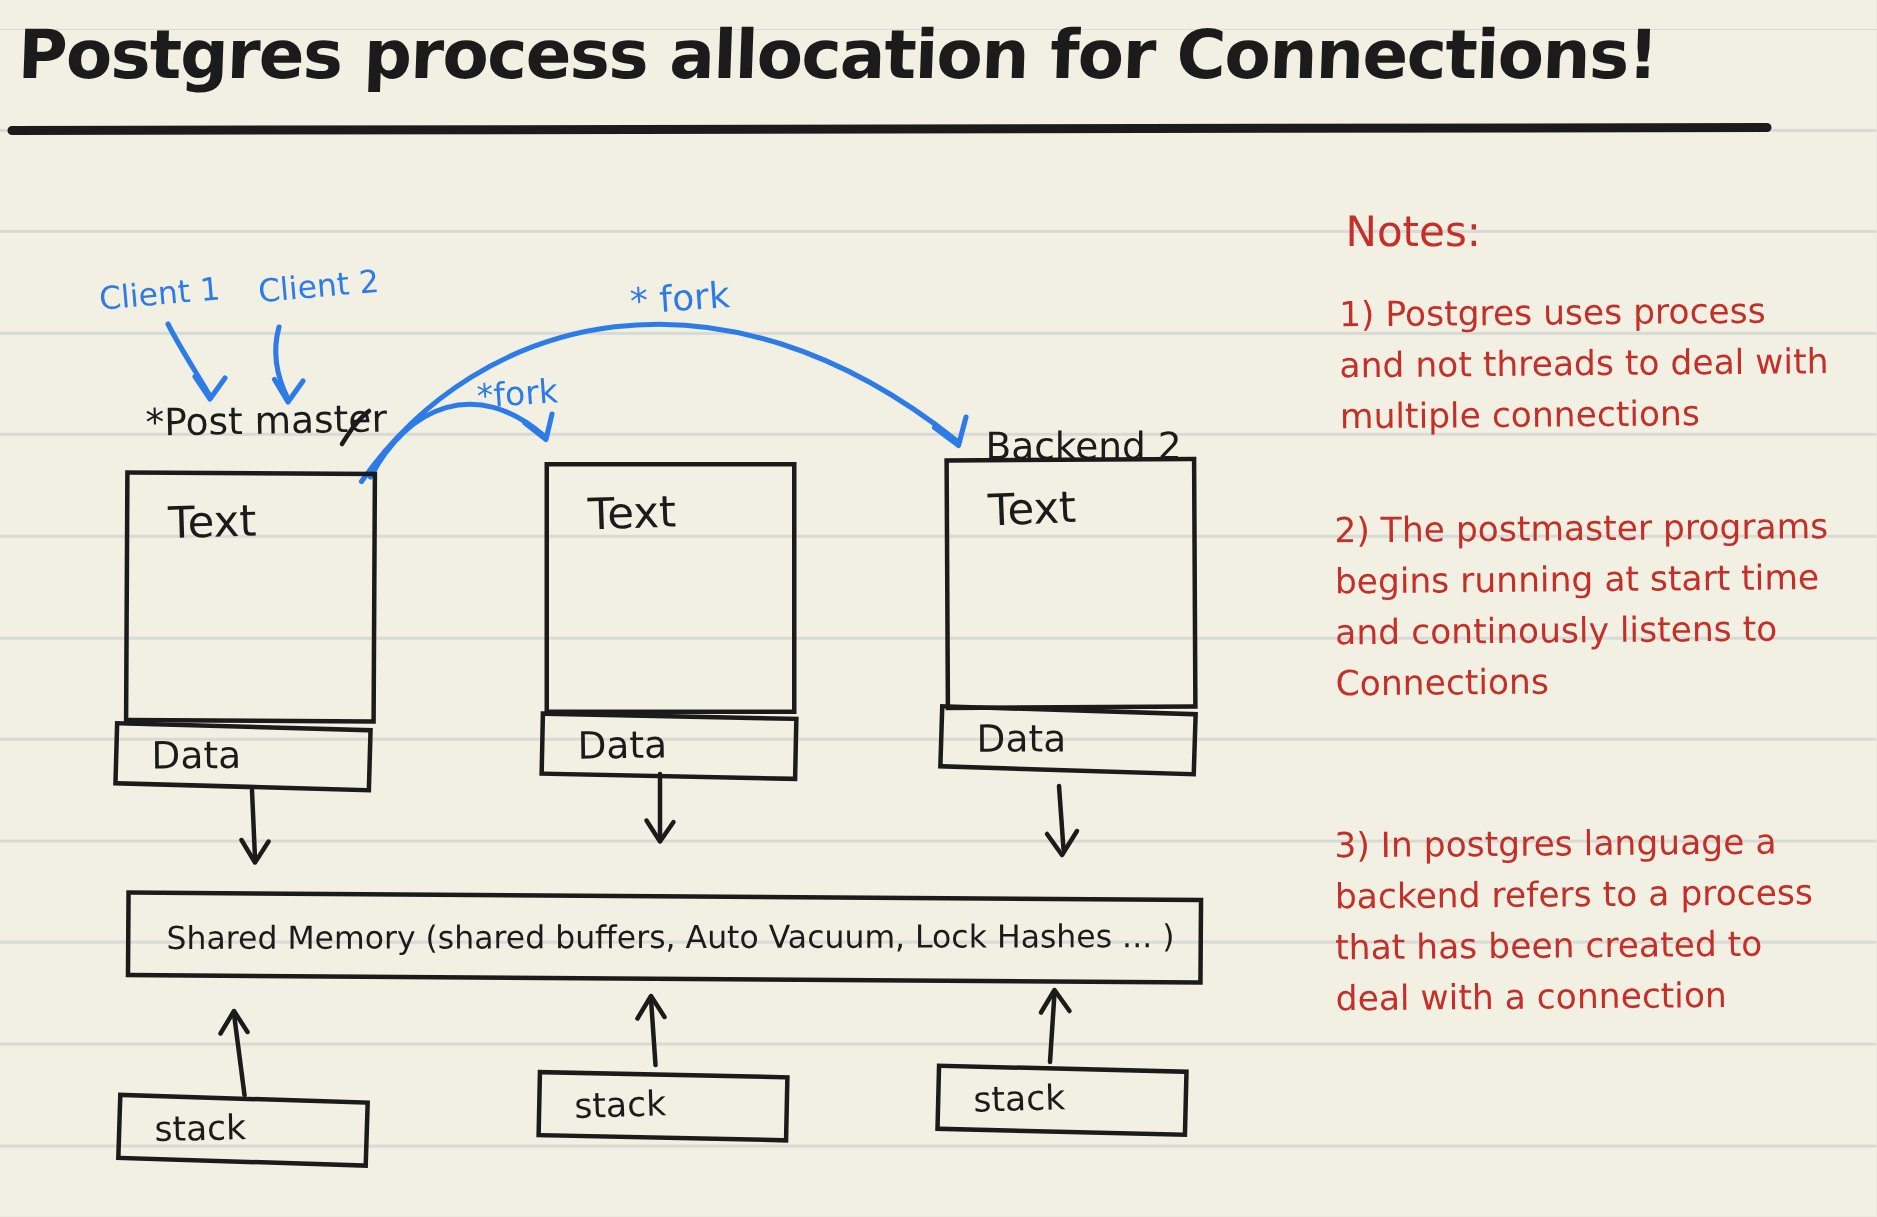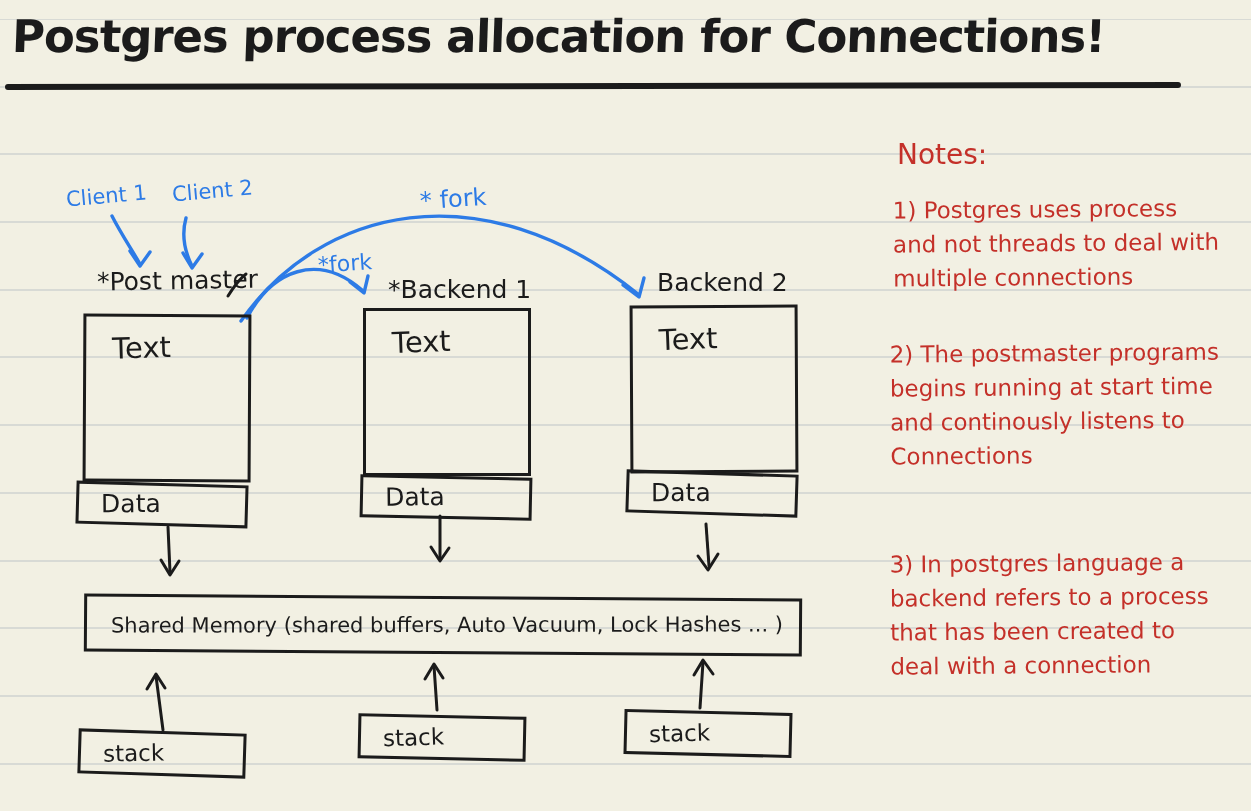--- a/index.html
+++ b/index.html
@@ -46,21 +46,21 @@
   .client-label{font-size:21px;transform:rotate(-5deg);}
   .c1{left:66px;top:184px;}
   .c2{left:172px;top:179px;}
   .fork-label{font-size:22px;transform:rotate(-4deg);}
   .f1{left:318px;top:251px;}
   .f2{left:420px;top:186px;font-size:24px;}
 
   .proc-label{font-size:25px;}
   .pl1{left:97px;top:267px;transform:rotate(-1deg);}
   .pl2{left:388px;top:276px;}
-  .pl3{left:657px;top:269px;}
+  .pl3{left:657px;top:284px;}
 
   .box{position:absolute;border:3px solid var(--ink);background:transparent;}
   .text-box{width:168px;height:168px;}
   .tb1{left:83px;top:314px;transform:rotate(0.3deg);}
   .tb2{left:363px;top:308px;}
   .tb3{left:630px;top:305px;transform:rotate(-0.3deg);}
   .text-box .lbl{position:absolute;left:26px;top:14px;font-size:29px;transform:rotate(-2deg);}
 
   .data-box{width:172px;height:43px;}
   .db1{left:76px;top:483px;transform:rotate(1.6deg);}
@@ -142,21 +142,20 @@
 
   <h1 class="title">Postgres process allocation for Connections!</h1>
   <div class="title-underline"></div>
 
   <div class="hand blue-text client-label c1">Client 1</div>
   <div class="hand blue-text client-label c2">Client 2</div>
   <div class="hand blue-text fork-label f1">*fork</div>
   <div class="hand blue-text fork-label f2">* fork</div>
 
   <div class="hand proc-label pl1">*Post master</div>
-  <div class="hand proc-label pl2">*Backend 1</div>
   <div class="hand proc-label pl3">Backend 2</div>
 
   <div class="box text-box tb1">
     <span class="lbl">Text</span>
   </div>
   <div class="box text-box tb2">
     <span class="lbl">Text</span>
   </div>
   <div class="box text-box tb3">
     <span class="lbl">Text</span>

